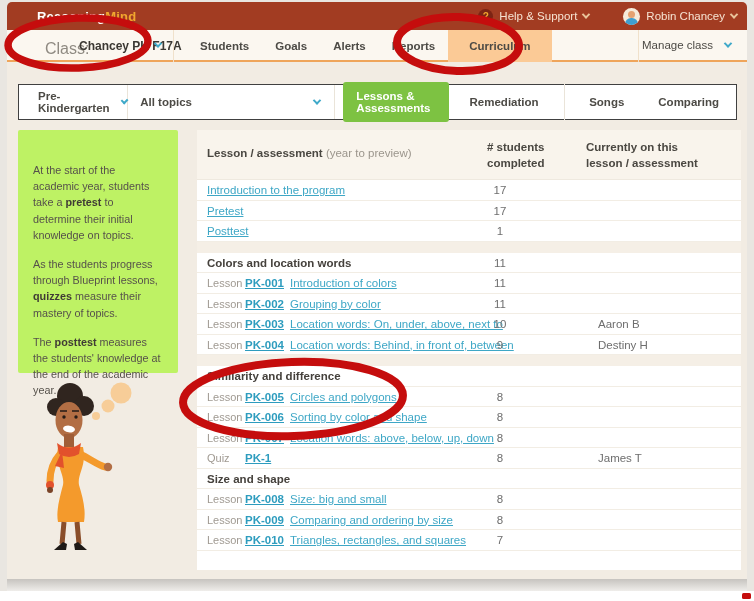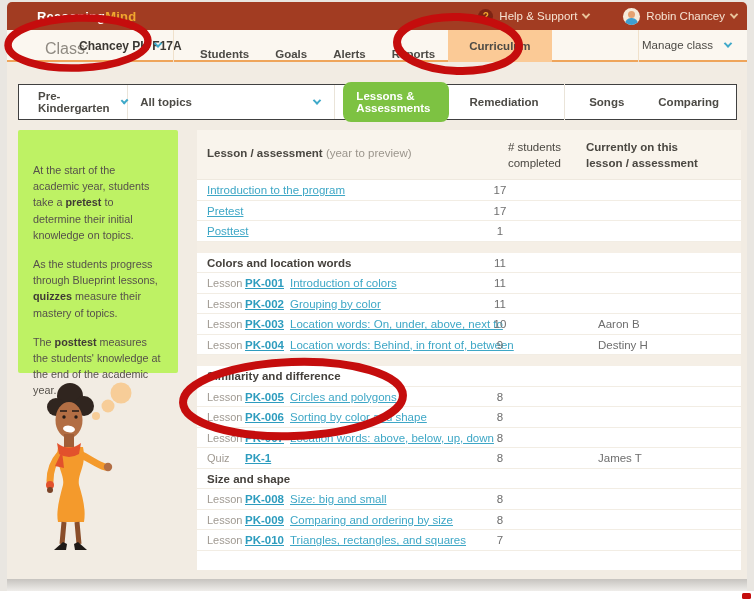--- a/index.html
+++ b/index.html
@@ -27,54 +27,54 @@
   .avatar .head { position:absolute; left:5px; top:3px; width:7px; height:7px; border-radius:50%; background:#E5A271; }
   .avatar .bodyp { position:absolute; left:2px; top:10px; width:13px; height:8px; border-radius:6px 6px 0 0; background:#3F9FD0; }
 
   
   .nav { position:absolute; left:0; top:28px; width:740px; height:32px; background:#FBF7F0; border-bottom:2px solid #EFA55B; }
   .class-label { position:absolute; left:38px; top:10px; font-size:16px; color:#8F8A82; }
   .class-value { position:absolute; left:72px; top:9px; font-size:12px; font-weight:bold; color:#3B3833; }
   .class-chev { position:absolute; left:148px; top:12px; }
   .nav-div { position:absolute; left:166px; top:0; width:1px; height:32px; background:#F0E1CB; }
   .nav-tabs { position:absolute; left:180px; top:0; height:32px; display:flex; }
-  .tab { height:32px; line-height:32px; padding:8px 13px; font-size:11.5px; font-weight:bold; color:#4C4A45; cursor:pointer; }
+  .tab { height:32px; line-height:32px; padding:0 13px; font-size:11.5px; font-weight:bold; color:#4C4A45; cursor:pointer; }
   .tab.active { background:#FBCA96; padding:0 21px; }
   .manage-div { position:absolute; right:108px; top:0; width:1px; height:32px; background:#F0E1CB; }
   .manage { position:absolute; right:34px; top:9px; font-size:11.5px; color:#4C4A45; cursor:pointer; }
   .manage-chev { position:absolute; right:16px; top:12px; }
 
   
   .filters { position:absolute; left:11px; top:82px; width:719px; height:36px; background:#fff; border:1px solid #404040; display:flex; align-items:center; }
   .fseg { height:100%; display:flex; align-items:center; border-right:1px solid #EAE4D9; cursor:pointer; }
   .fseg.grade { width:122px; padding-left:19px; }
   .fseg.topics { width:235px; padding-left:12px; }
   .fseg .flabel { font-size:11.5px; font-weight:bold; color:#4C4A45; }
   .fseg .chev { margin-left:9px; }
   .fseg.topics .chev { margin-left:auto; margin-right:14px; }
   .views { display:flex; align-items:center; height:100%; padding-left:8px; }
   .view { font-size:11.5px; font-weight:bold; color:#4C4A45; padding:0 17px; cursor:pointer; }
-  .view.active { background:#7DC242; color:#fff; border-radius:8px; padding:8px 13px; margin-right:4px; }
+  .view.active { background:#7DC242; color:#fff; border-radius:3px; padding:8px 13px; margin-right:4px; }
   .vdiv { width:1px; height:36px; background:#EAE4D9; margin:0 8px; }
 
   
   .side { position:absolute; left:11px; top:128px; width:160px; height:243px; background:#bef264; border-radius:2px; padding:32px 15px; }
   .side-p { font-size:10.8px; line-height:1.5; color:#56514B; margin-bottom:13px; }
   .side-p b { color:#403B35; }
 
   
   .character { position:absolute; left:13px; top:378px; width:115px; height:185px; }
 
   
   .tbl { position:absolute; left:190px; top:128px; width:544px; height:440px; background:#fff; font-size:11.5px; }
   .thead { position:relative; height:50px; background:#F9F4EC; border-bottom:1px solid #EFE9DF; }
   .th1 { position:absolute; left:10px; top:17px; }
   .th1 .main { font-weight:bold; color:#4A4741; }
   .th1 .hint { color:#9B958C; }
-  .th2 { position:absolute; left:274px; top:10px; width:90px; font-weight:normal; color:#4A4741; line-height:1.35;text-align:right; }
+  .th2 { position:absolute; left:290px; top:10px; width:90px; font-weight:bold; color:#4A4741; line-height:1.35; }
   .th3 { position:absolute; left:389px; top:10px; width:140px; font-weight:bold; color:#4A4741; line-height:1.35; }
   .trow { position:relative; height:20.5px; line-height:20.5px; border-bottom:1px solid #F2EDE4; }
   .tgap { height:11px; background:#F5EFE6; }
   .cell-type { position:absolute; left:10px; color:#A09A92; font-size:11px; }
   .cell-code { position:absolute; left:48px; font-weight:bold; color:#2D9CBE; text-decoration:underline; cursor:pointer; }
   .cell-title { position:absolute; left:93px; color:#3EA7C6; text-decoration:underline; white-space:nowrap; cursor:pointer; }
   .cell-title.wide { left:10px; }
   .cell-sec { position:absolute; left:10px; font-weight:bold; color:#45413C; }
   .cell-num { position:absolute; left:278px; width:50px; text-align:center; color:#6E6E6E; }
   .cell-cur { position:absolute; left:401px; color:#6E6E6E; }

